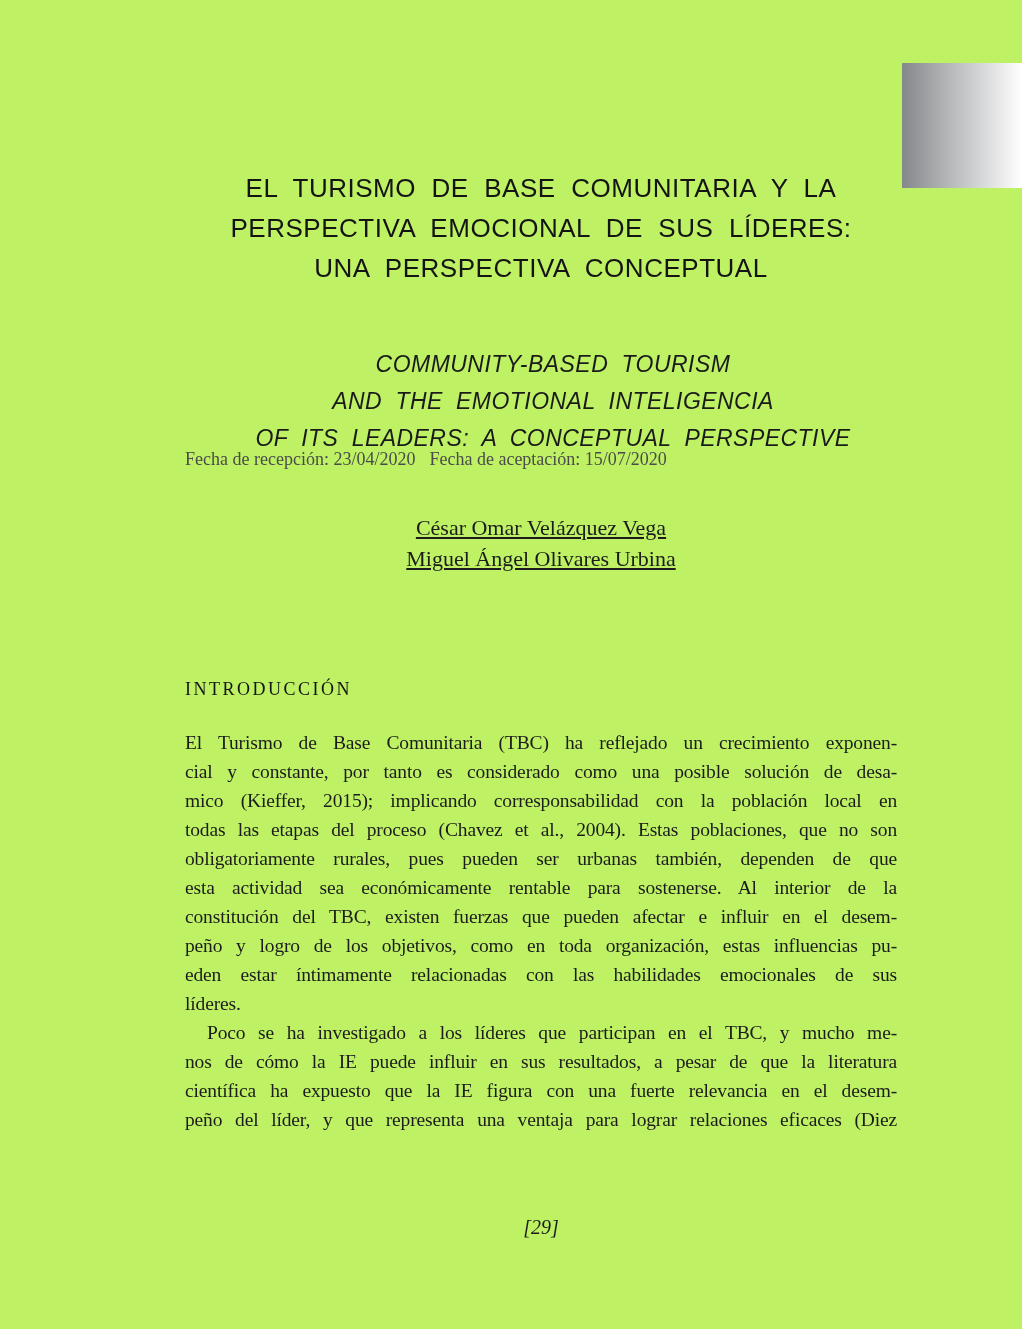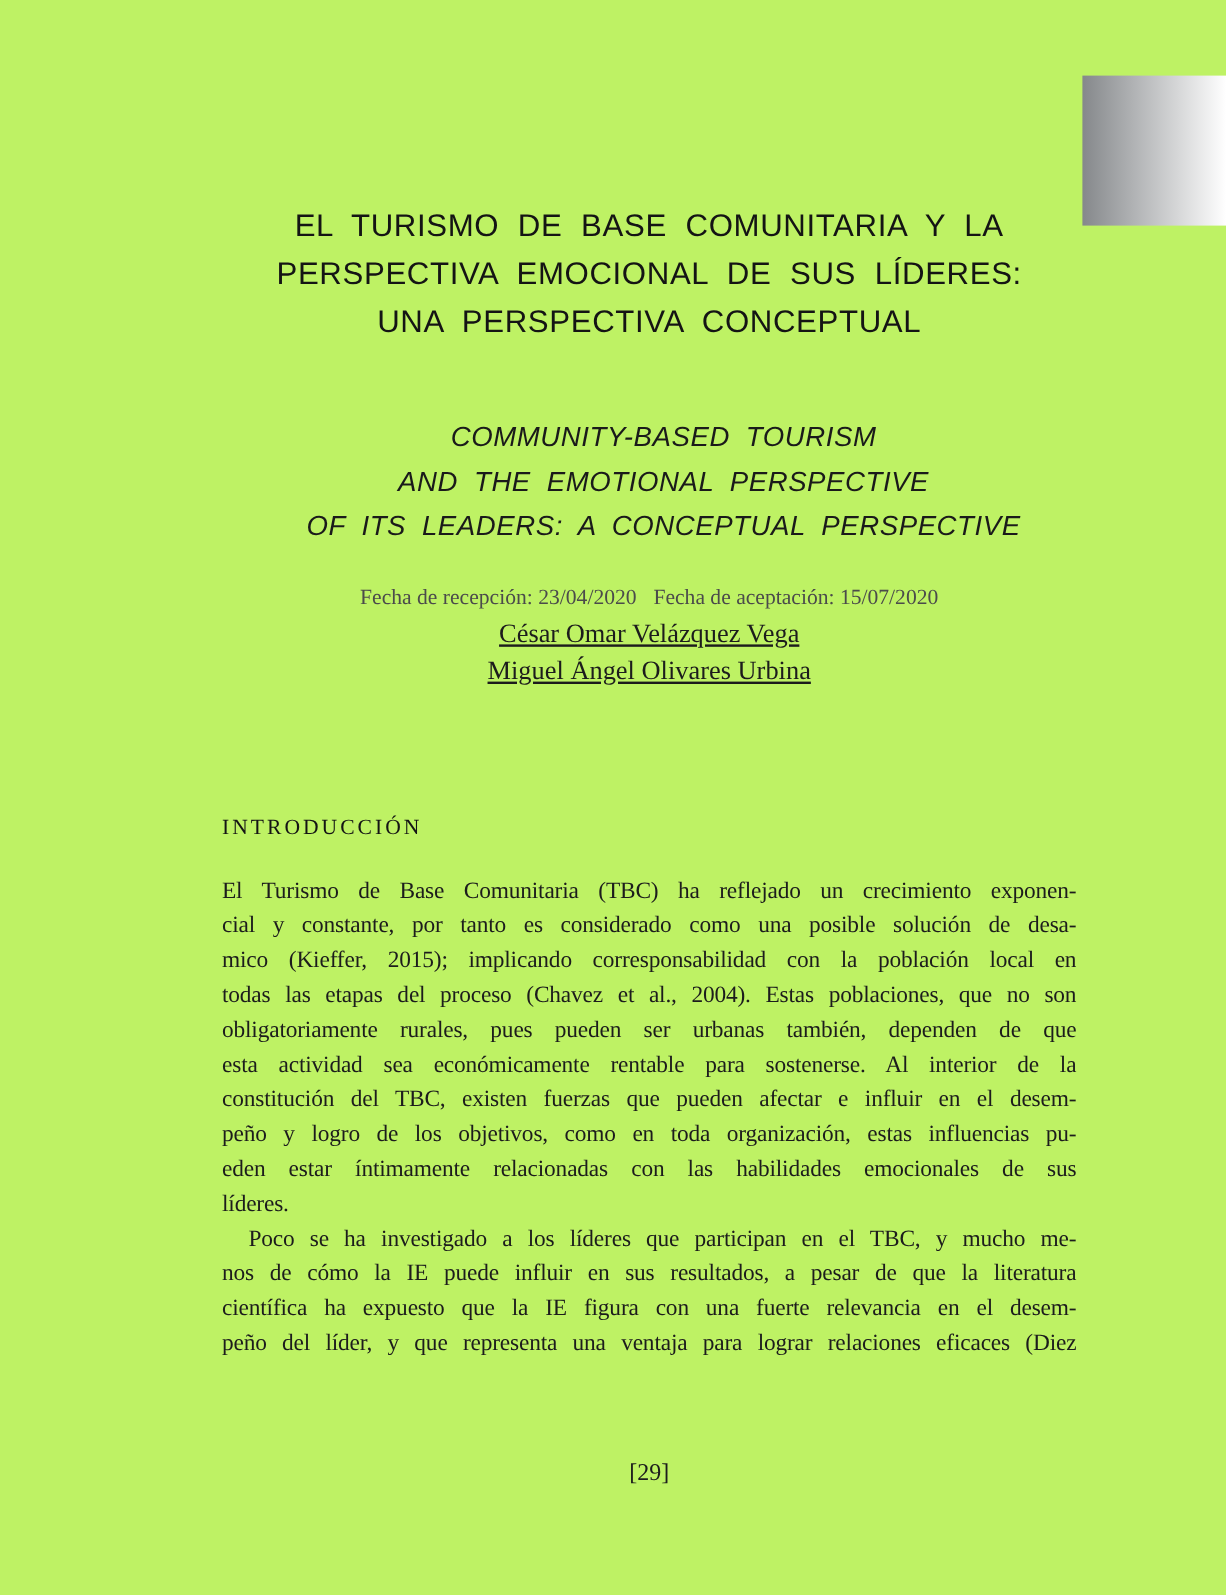--- a/index.html
+++ b/index.html
@@ -47,22 +47,21 @@
     font-family: "Liberation Sans", sans-serif;
     font-style: italic;
     font-size: 23px;
     font-weight: 400;
     line-height: 37px;
     letter-spacing: 0.02em;
     word-spacing: 0.28em;
     color: #1a1a1a;
   }
   .dates {
-    top: 487px;
-    text-align: center;
+    top: 449px;
     font-size: 18px;
     color: #4b4b4b;
   }
   .dates .date-part { display: inline-block; }
   .dates .date-gap { display: inline-block; width: 14px; }
   .authors {
     top: 512px;
     text-align: center;
     font-size: 22px;
     line-height: 31px;
@@ -107,21 +106,21 @@
 
   <header>
     <h1 class="column title" style="position:absolute;margin:0;">
       <div>EL TURISMO DE BASE COMUNITARIA Y LA</div>
       <div>PERSPECTIVA EMOCIONAL DE SUS LÍDERES:</div>
       <div>UNA PERSPECTIVA CONCEPTUAL</div>
     </h1>
 
     <h2 class="column subtitle" style="position:absolute;margin:12px;">
       <div>COMMUNITY-BASED TOURISM</div>
-      <div>AND THE EMOTIONAL PERSPECTIVE</div>
+      <div>AND THE EMOTIONAL INTELIGENCIA</div>
       <div>OF ITS LEADERS: A CONCEPTUAL PERSPECTIVE</div>
     </h2>
 
     <div class="column dates" style="position:absolute;">
       <span class="date-part">Fecha de recepción: 23/04/2020</span><span class="date-gap"></span><span class="date-part">Fecha de aceptación: 15/07/2020</span>
     </div>
 
     <div class="column authors" style="position:absolute;">
       <div>César Omar Velázquez Vega</div>
       <div>Miguel Ángel Olivares Urbina</div>
@@ -146,16 +145,16 @@
         <div class="paragraph">
           <div class="text-line indent">Poco se ha investigado a los líderes que participan en el TBC, y mucho me-</div>
           <div class="text-line">nos de cómo la IE puede influir en sus resultados, a pesar de que la literatura</div>
           <div class="text-line">científica ha expuesto que la IE figura con una fuerte relevancia en el desem-</div>
           <div class="text-line">peño del líder, y que representa una ventaja para lograr relaciones eficaces (Diez</div>
         </div>
       </div>
   </main>
 
   <footer>
-    <div class="column footer" style="position:absolute;">[29]</div>
+    <div class="column footer" style="position:absolute;font-style:italic;">[29]</div>
   </footer>
 
 </div>
 
 </body></html>

